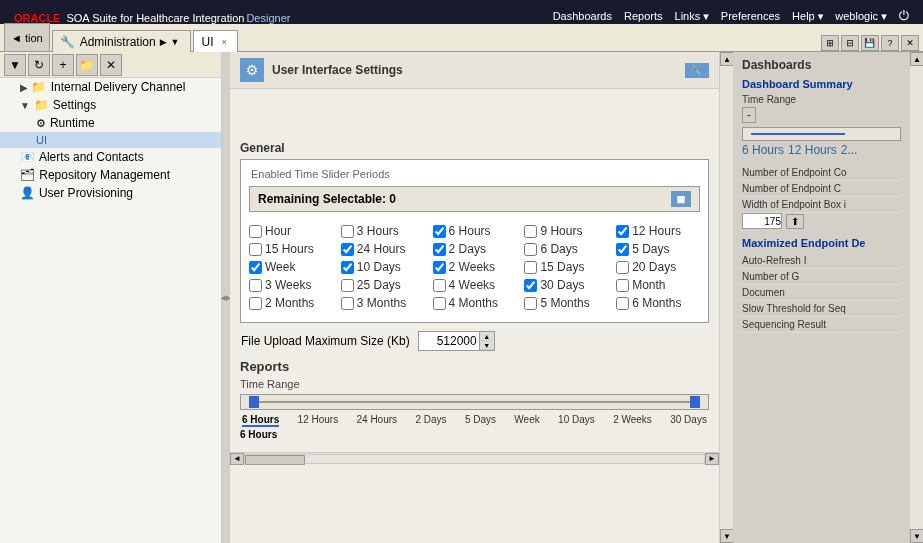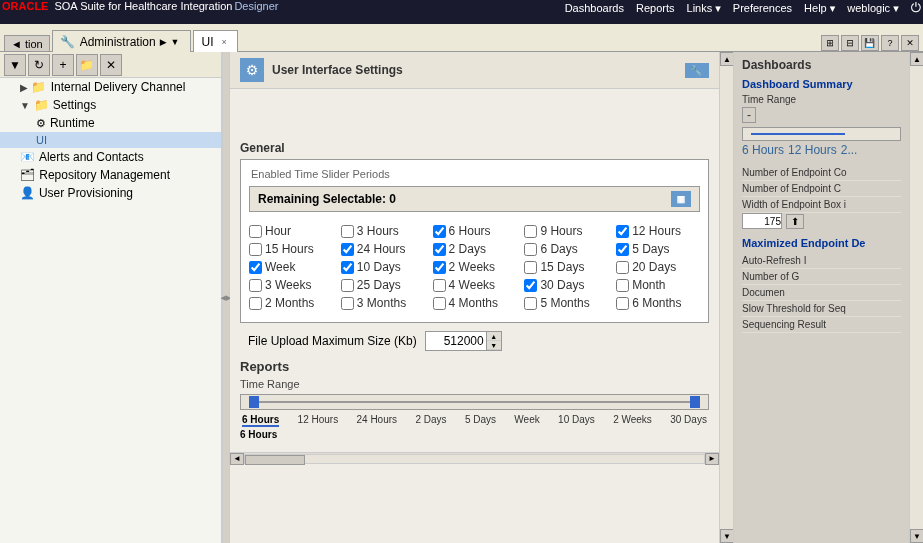--- a/index.html
+++ b/index.html
@@ -3,22 +3,22 @@
   <meta charset="utf-8">
   <style>
     * { box-sizing: border-box; margin: 0; padding: 0; font-family: Arial, sans-serif; font-size: 12px; }
     body { background: #d4d0c8; width: 923px; height: 543px; overflow: hidden; }
 
     
     .top-bar {
       background: #1a1a2e;
       height: 24px;
       display: flex;
-      align-items: flex-start;
-      padding: 0 2px;
+      align-items: flex-end;
+      padding: 0 14px;
       color: white;
     }
     .oracle-logo {
       color: #ff0000;
       font-weight: bold;
       font-size: 11px;
       margin-right: 6px;
     }
     .top-nav {
       display: flex;
@@ -42,21 +42,21 @@
       padding-left: 4px;
       border-bottom: 1px solid #999;
     }
     .tab-nav-btn {
       background: #d4d0c8;
       border: 1px solid #999;
       border-bottom: none;
       padding: 2px 6px;
       cursor: pointer;
       font-size: 11px;
-      height: 16px;
+      height: 28px;
       margin-right: 2px;
     }
     .tab {
       background: #ece9d8;
       border: 1px solid #999;
       border-bottom: none;
       padding: 2px 10px 2px 8px;
       cursor: pointer;
       font-size: 11px;
       height: 22px;
@@ -230,21 +230,21 @@
       width: 13px;
       height: 13px;
       cursor: pointer;
     }
 
     
     .file-upload-row {
       display: flex;
       align-items: center;
       gap: 8px;
-      padding: 8px 18px;
+      padding: 8px 11px;
       font-size: 12px;
     }
     .spinner-input {
       display: flex;
       align-items: flex-start;
       border: 1px solid #999;
       background: white;
     }
     .spinner-input input {
       width: 60px;

